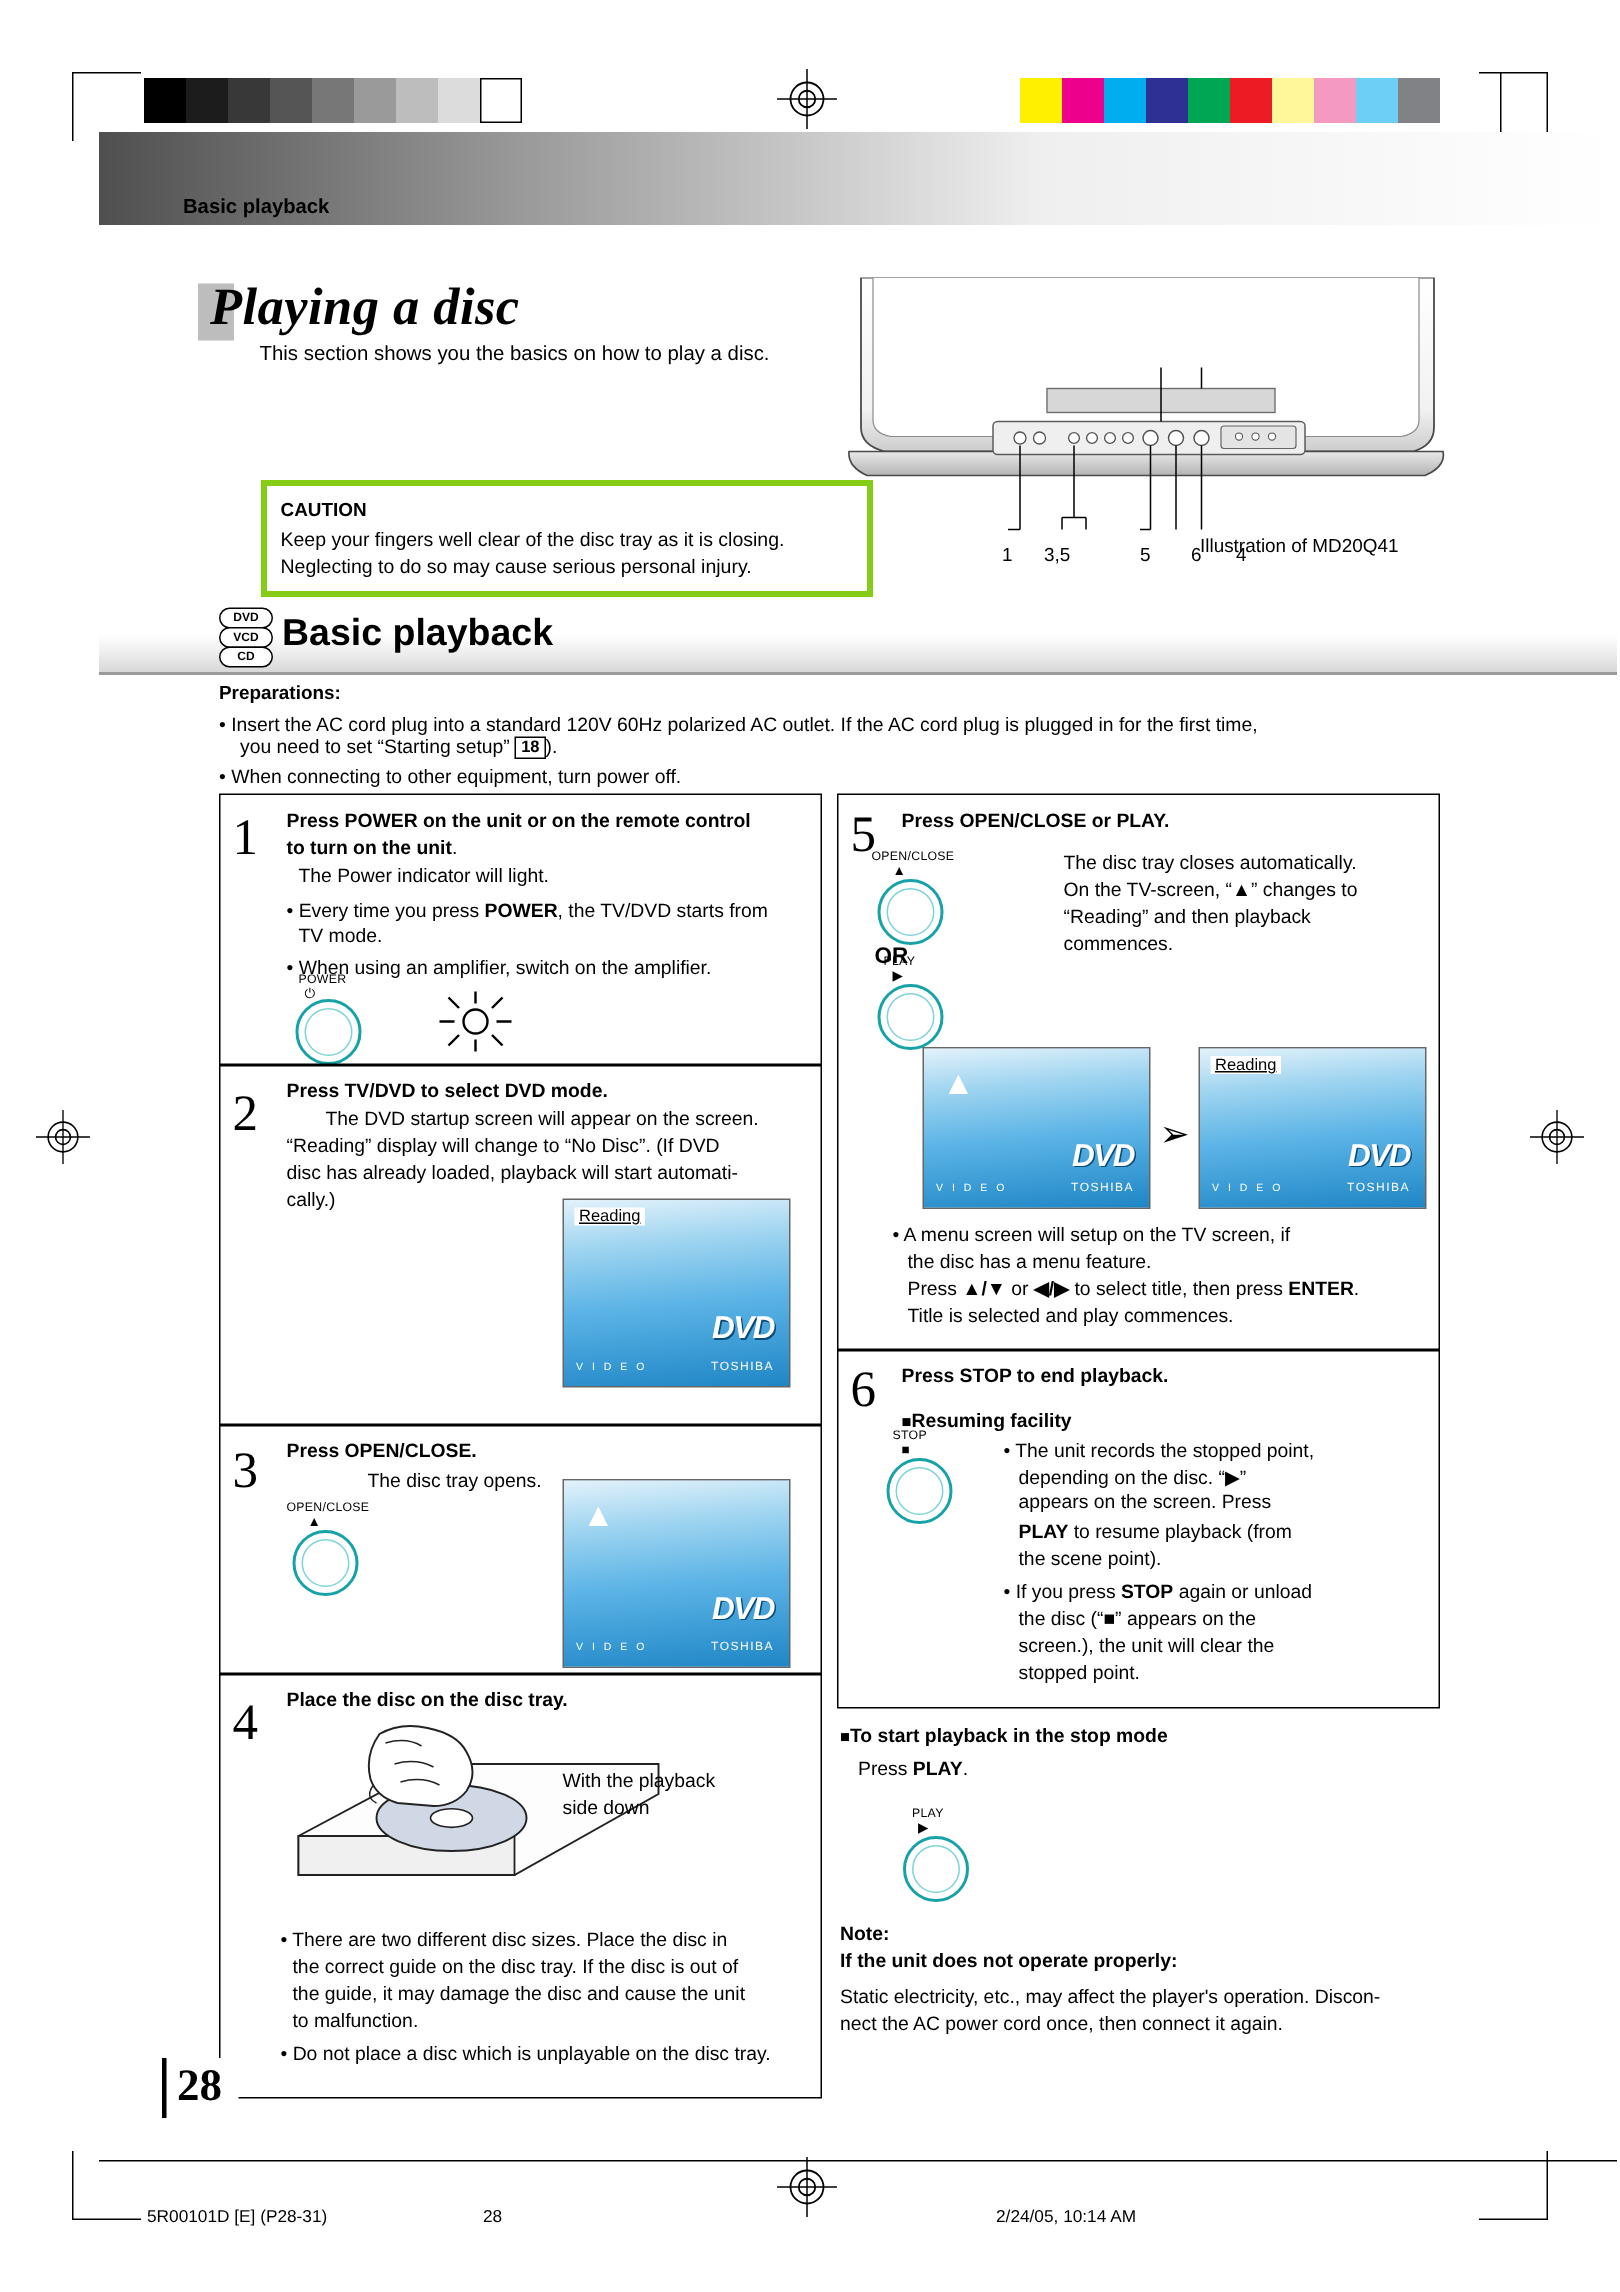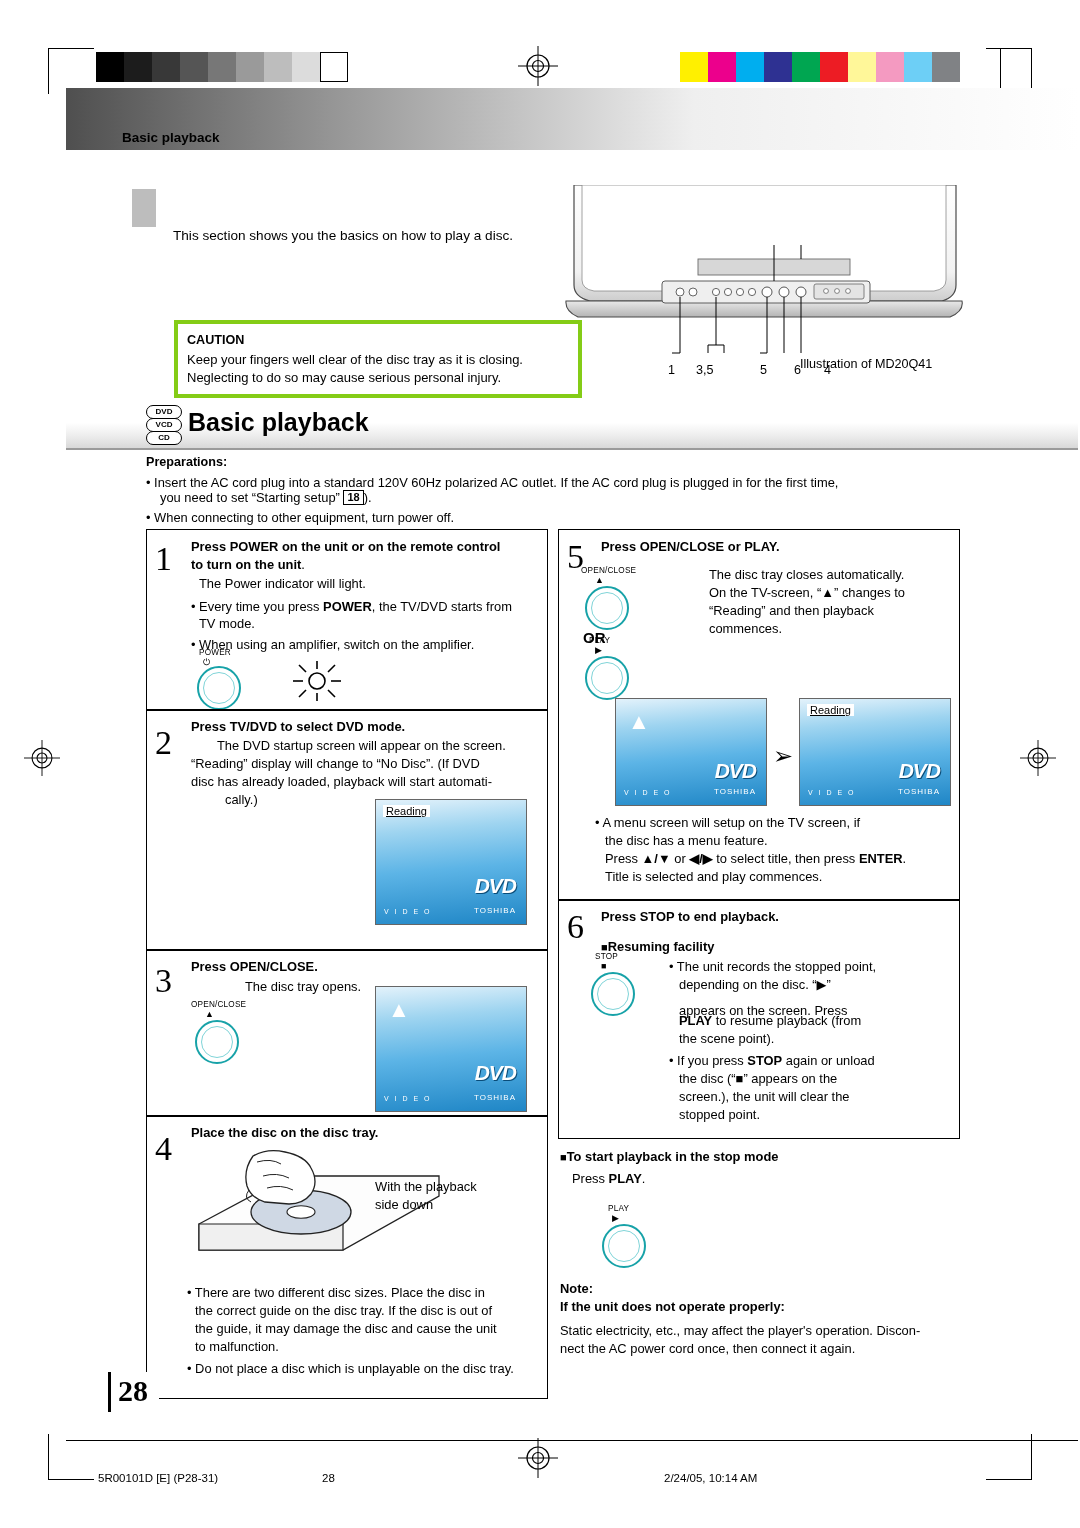--- a/index.html
+++ b/index.html
@@ -146,20 +146,21 @@
     <line x1="20" y1="0" x2="20" y2="40" stroke="#000" stroke-width="1"></line>
       <line x1="0" y1="20" x2="40" y2="20" stroke="#000" stroke-width="1"></line>
   </svg>
 
   <div class="hdr-band"></div>
   <div class="hdr-band-lower"></div>
   <div class="hdr-text">Basic playback</div>
 
   <div class="title-box">
     <div class="bg"></div>
+    <div class="title">Playing a disc</div>
   </div>
   <div class="subtitle">This section shows you the basics on how to play a disc.</div>
 
   <div class="caution">
     <div class="ttl">CAUTION</div>
     <div class="l1">Keep your fingers well clear of the disc tray as it is closing.</div>
     <div class="l2">Neglecting to do so may cause serious personal injury.</div>
   </div>
 
   <div class="tv-wrap">
@@ -258,21 +259,21 @@
       <line x1="19" y1="32" x2="12" y2="39" stroke="#000" stroke-width="1.6"></line>
     </svg>
   </div>
 
   <div class="fbox" style="left:146px;top:709px;width:400px;height:240px;">
     <div class="stepnum" style="left:8px;top:14px;">2</div>
     <div class="btxt bb" style="left:44px;top:8px;">Press TV/DVD to select DVD mode.</div>
     <div class="btxt" style="left:44px;top:27px;margin-left:26px;">The DVD startup screen will appear on the screen.</div>
     <div class="btxt" style="left:44px;top:45px;">“Reading” display will change to “No Disc”. (If DVD</div>
     <div class="btxt" style="left:44px;top:63px;">disc has already loaded, playback will start automati-</div>
-    <div class="btxt" style="left:44px;top:81px;margin-left:34px;">cally.)</div>
+    <div class="btxt" style="left:44px;top:81px;">cally.)</div>
     <div class="scr" style="left:228px;top:89px;width:150px;height:124px;">
       <div style="position:absolute;left:0;top:0;width:150px;height:124px;background:linear-gradient(175deg,#e3f2fb 0%,#9ed4f0 25%,#5cb4e6 55%,#1f86c6 100%);"></div>
       <div class="lbl" style="background:#fff;padding:0 3px;">Reading</div>
       <div class="dvdw">DVD</div>
       <div class="tosh">TOSHIBA</div>
       <div class="vid">V I D E O</div>
     </div>
   </div>
 
   <div class="fbox" style="left:146px;top:949px;width:400px;height:166px;">
@@ -363,21 +364,21 @@
     <div class="stepnum" style="left:8px;top:8px;">6</div>
     <div class="btxt bb" style="left:42px;top:8px;">Press STOP to end playback.</div>
     <div class="btxt bb" style="left:42px;top:38px;"><span style="font-size:11px;">■</span><span>Resuming facility</span></div>
 
     <div class="knoblbl" style="left:36px;top:52px;">STOP</div>
     <div class="knobsym" style="left:42px;top:61px;">■</div>
     <div class="knob" style="left:32px;top:72px;"></div>
 
     <div class="btxt" style="left:110px;top:58px;">• The unit records the stopped point,</div>
     <div class="btxt" style="left:120px;top:76px;"><span>depending on the disc. “</span><span>▶</span><span>”</span></div>
-    <div class="btxt" style="left:120px;top:102px;text-align:center;">appears on the screen. Press</div>
+    <div class="btxt" style="left:120px;top:92px;text-align:center;">appears on the screen. Press</div>
     <div class="btxt" style="left:120px;top:112px;"><span class="bb">PLAY</span><span> to resume playback (from</span></div>
     <div class="btxt" style="left:120px;top:130px;">the scene point).</div>
 
     <div class="btxt" style="left:110px;top:152px;"><span>• If you press </span><span class="bb">STOP</span><span> again or unload</span></div>
     <div class="btxt" style="left:120px;top:170px;"><span>the disc (“</span><span>■</span><span>” appears on the</span></div>
     <div class="btxt" style="left:120px;top:188px;">screen.), the unit will clear the</div>
     <div class="btxt" style="left:120px;top:206px;">stopped point.</div>
   </div>
 
   <div style="position:absolute;left:560px;top:1148px;width:400px;">

